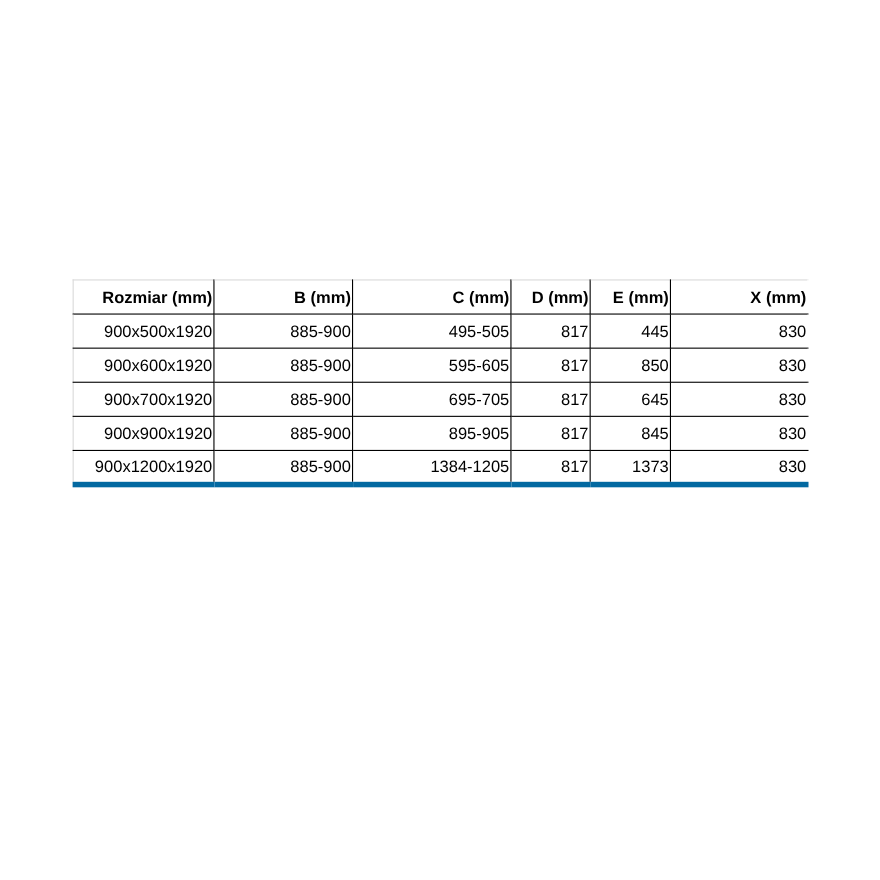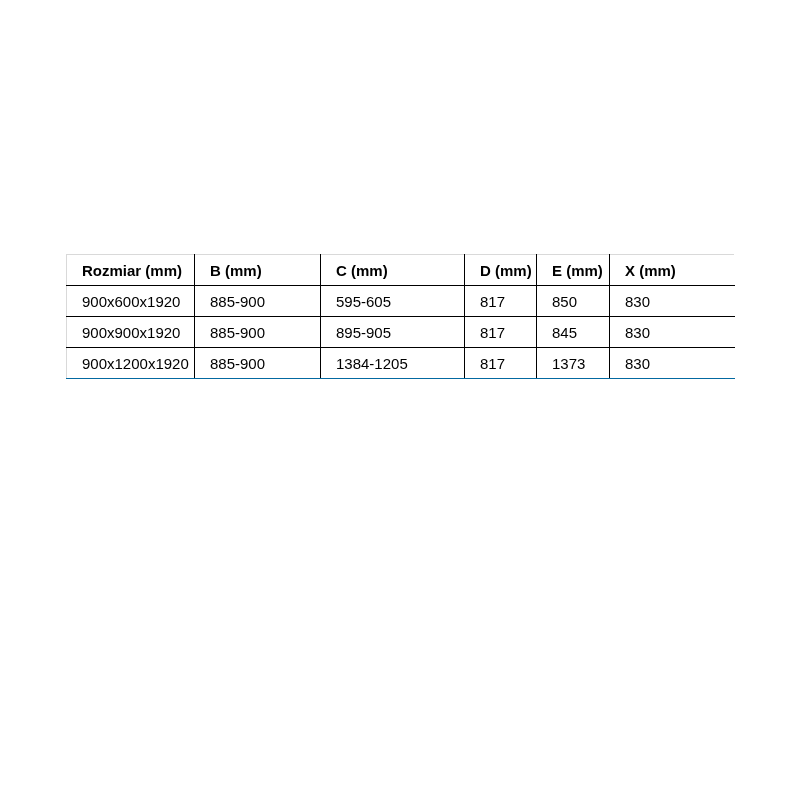--- a/index.html
+++ b/index.html
@@ -26,36 +26,36 @@
   table.dim-table col.c1 { width: 128px; }
   table.dim-table col.c2 { width: 126px; }
   table.dim-table col.c3 { width: 144px; }
   table.dim-table col.c4 { width: 72px;  }
   table.dim-table col.c5 { width: 73px;  }
   table.dim-table col.c6 { width: 125px; }
   table.dim-table th,
   table.dim-table td {
     border: 1px solid #000000;
     height: 31px;
-    text-align: left;
+    text-align: right;
     vertical-align: middle;
     font-size: 15px;
-    padding: 0 15px;
+    padding: 0 1px;
     white-space: nowrap;
     overflow: hidden;
   }
   table.dim-table th {
     font-weight: bold;
     font-size: 15px;
   }
   
   table.dim-table tr:first-child th { border-top: 1px solid #d9d9d9; }
   table.dim-table th:first-child,
   table.dim-table td:first-child { border-left: 1px solid #d9d9d9; }
-  table.dim-table tr:last-child td { border-bottom: 1px solid #0369a1; }
+  table.dim-table tr:last-child td { border-bottom: 5px solid #0369a1; }
   table.dim-table th:last-child,
   table.dim-table td:last-child { border-right: 1px solid #ffffff; }
 </style>
 </head>
 <body>
 
 <div class="table-wrap">
   <table class="dim-table">
     <colgroup>
       <col class="c1">
@@ -70,25 +70,41 @@
         <th>Rozmiar (mm)</th>
         <th>B (mm)</th>
         <th>C (mm)</th>
         <th>D (mm)</th>
         <th>E (mm)</th>
         <th>X (mm)</th>
       </tr>
     </thead>
     <tbody id="table-body">
         <tr>
+          <td>900x500x1920</td>
+          <td>885-900</td>
+          <td>495-505</td>
+          <td>817</td>
+          <td>445</td>
+          <td>830</td>
+        </tr>
+        <tr>
           <td>900x600x1920</td>
           <td>885-900</td>
           <td>595-605</td>
           <td>817</td>
           <td>850</td>
+          <td>830</td>
+        </tr>
+        <tr>
+          <td>900x700x1920</td>
+          <td>885-900</td>
+          <td>695-705</td>
+          <td>817</td>
+          <td>645</td>
           <td>830</td>
         </tr>
         <tr>
           <td>900x900x1920</td>
           <td>885-900</td>
           <td>895-905</td>
           <td>817</td>
           <td>845</td>
           <td>830</td>
         </tr>

